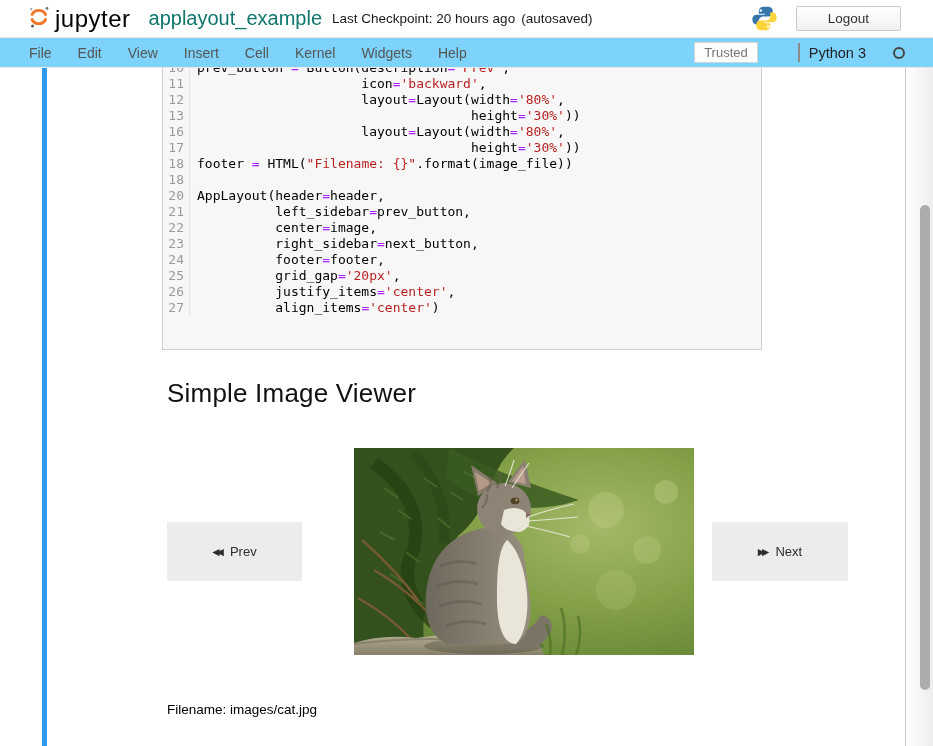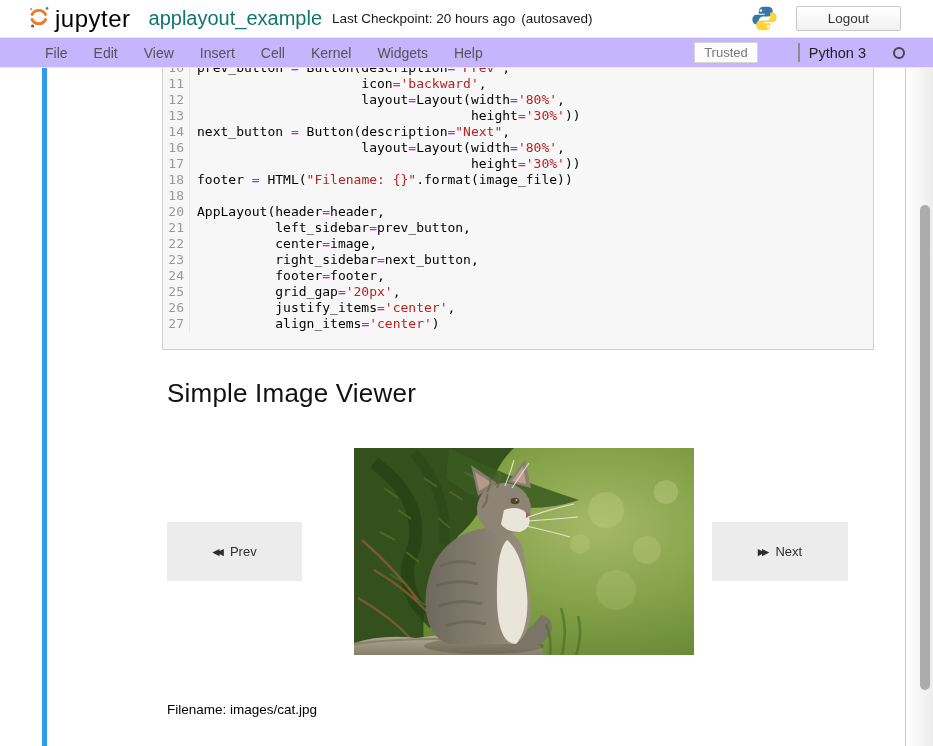--- a/index.html
+++ b/index.html
@@ -23,22 +23,22 @@
   .header-right { margin-left:auto; display:flex; align-items:center; margin-right:32px; }
   .py-logo { width:27px; height:27px; margin-right:18px; }
   .logout-btn {
     font-size:13.5px; color:#333; background:linear-gradient(#ffffff,#f1f1f1);
     border:1px solid #c8c8c8; border-radius:2px; padding:4px 31px; cursor:pointer;
   }
 
   
   .menubar {
     position:absolute; left:0; top:38px; width:933px; height:30px;
-    background:#c4b5fd; border-bottom:1px solid #e7e7e7;
-    display:flex; align-items:center; padding-left:32px; padding-right:28px;
+    background:#7dd3fc; border-bottom:1px solid #e7e7e7;
+    display:flex; align-items:center; padding-left:16px; padding-right:28px;
   }
   .menu-item { font-size:14px; color:#555; padding:5px 13px; cursor:pointer; }
   .menubar-right { margin-left:auto; display:flex; align-items:center; }
   .trusted-badge {
     font-size:13px; color:#777; border:1px solid #d5d5d5; background:#fdfdfd;
     padding:2px 9px; margin-right:40px;
   }
   .kernel-sep { width:2px; height:19px; background:#8c8c8c; margin-right:9px; }
   .kernel-name { font-size:14.5px; color:#222; margin-right:27px; }
   .kernel-idle {
@@ -46,21 +46,21 @@
     display:inline-block;
   }
 
   
   .cell-left-bar {
     position:absolute; left:42px; top:68px; width:5px; height:678px;
     background:#2d9bf0;
   }
 
   .cell-input {
-    position:absolute; left:162px; top:68px; width:712px; height:282px;
+    position:absolute; left:162px; top:68px; width:600px; height:282px;
     background:#f7f7f7; border:1px solid #cfcfcf; border-top:none;
     overflow:hidden; cursor:text;
   }
   .code-scroll { margin-top:-8px; }
   .code-row { display:flex; height:16px; line-height:16px;
     font-family:"DejaVu Sans Mono", monospace; font-size:13px; }
   .gutter-num {
     flex:0 0 27px; text-align:right; padding-right:5px; color:#999;
     border-right:1px solid #e5e5e5; user-select:none;
   }
@@ -160,24 +160,20 @@
       </div>
       <div class="code-row">
         <span class="gutter-num">12</span>
         <span class="code-text"><span class="tok-p">                     layout</span><span class="tok-o">=</span><span class="tok-p">Layout(width</span><span class="tok-o">=</span><span class="tok-s">'80%'</span><span class="tok-p">,</span></span>
       </div>
       <div class="code-row">
         <span class="gutter-num">13</span>
         <span class="code-text"><span class="tok-p">                                   height</span><span class="tok-o">=</span><span class="tok-s">'30%'</span><span class="tok-p">))</span></span>
       </div>
       <div class="code-row">
-        <span class="gutter-num">14</span>
-        <span class="code-text"><span class="tok-p">next_button </span><span class="tok-o">=</span><span class="tok-p"> Button(description</span><span class="tok-o">=</span><span class="tok-s">"Next"</span><span class="tok-p">,</span></span>
-      </div>
-      <div class="code-row">
         <span class="gutter-num">16</span>
         <span class="code-text"><span class="tok-p">                     layout</span><span class="tok-o">=</span><span class="tok-p">Layout(width</span><span class="tok-o">=</span><span class="tok-s">'80%'</span><span class="tok-p">,</span></span>
       </div>
       <div class="code-row">
         <span class="gutter-num">17</span>
         <span class="code-text"><span class="tok-p">                                   height</span><span class="tok-o">=</span><span class="tok-s">'30%'</span><span class="tok-p">))</span></span>
       </div>
       <div class="code-row">
         <span class="gutter-num">18</span>
         <span class="code-text"><span class="tok-p">footer </span><span class="tok-o">=</span><span class="tok-p"> HTML(</span><span class="tok-s">"Filename: {}"</span><span class="tok-p">.format(image_file))</span></span>

